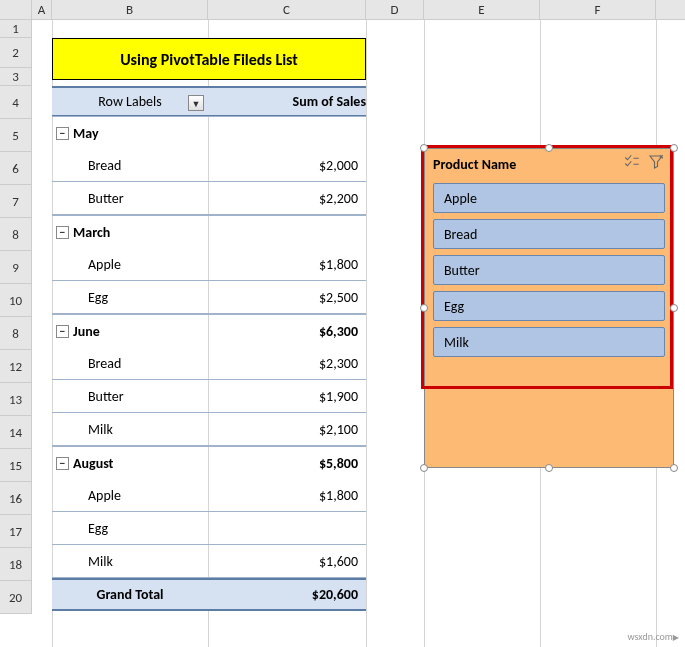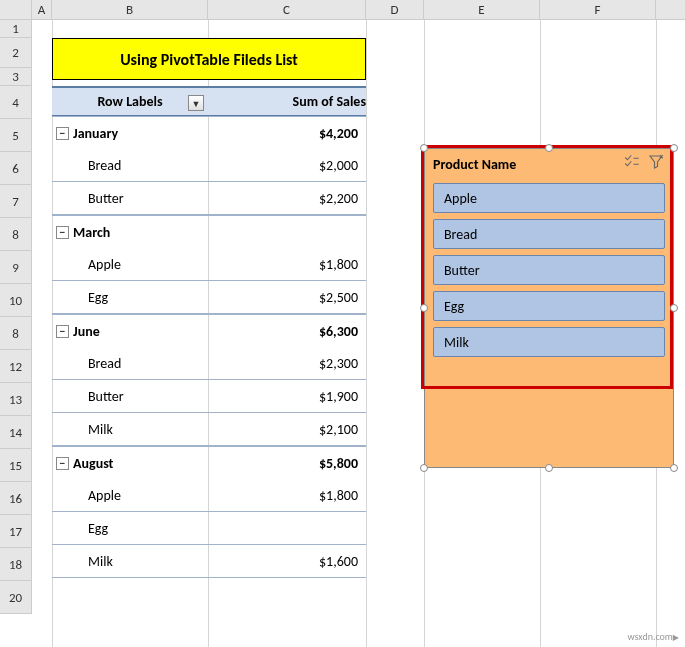--- a/index.html
+++ b/index.html
@@ -101,21 +101,21 @@
       background: #d6e1f1;
       border-top: 2px solid #5b7ca5;
       border-bottom: 1px solid #5b7ca5;
       height: 30px;
     }
     .pivot-header .left {
       width: 156px;
       display: flex;
       align-items: center;
       justify-content: center;
-      font-weight: bold;
+      font-weight: normal;
       position: relative;
     }
     .pivot-header .dropdown {
       position: absolute;
       right: 4px;
       top: 7px;
       width: 16px;
       height: 16px;
       border: 1px solid #888;
       background: linear-gradient(#fff, #e0e0e0);
@@ -303,23 +303,22 @@
       <div class="left">
         <span>Row Labels</span>
         <span class="dropdown">▼</span>
       </div>
       <div class="right">Sum of Sales</div>
     </div>
 
     <div class="pivot-row group">
       <div class="left">
           <span class="collapse-btn">−</span>
-          <span>January</span>
-        </div>
-      <div class="right">$4,200</div>
+          <span>May</span>
+        </div>
     </div>
     <div class="pivot-row">
         <div class="left">
           <span class="indent"></span>
           <span>Bread</span>
         </div>
         <div class="right">$2,000</div>
       </div>
     <div class="pivot-row">
         <div class="left">
@@ -400,20 +399,24 @@
         </div>
       </div>
     <div class="pivot-row">
         <div class="left">
           <span class="indent"></span>
           <span>Milk</span>
         </div>
         <div class="right">$1,600</div>
       </div>
 
+    <div class="grand-total">
+      <div class="left">Grand Total</div>
+      <div class="right">$20,600</div>
+    </div>
   </div>
 </div>
 
 <div class="slicer-container">
   <div class="slicer-highlight"></div>
   <div class="slicer-head">
     <span class="slicer-title">Product Name</span>
     <span class="slicer-icons">
       <span>
         <svg viewBox="0 0 24 24">

